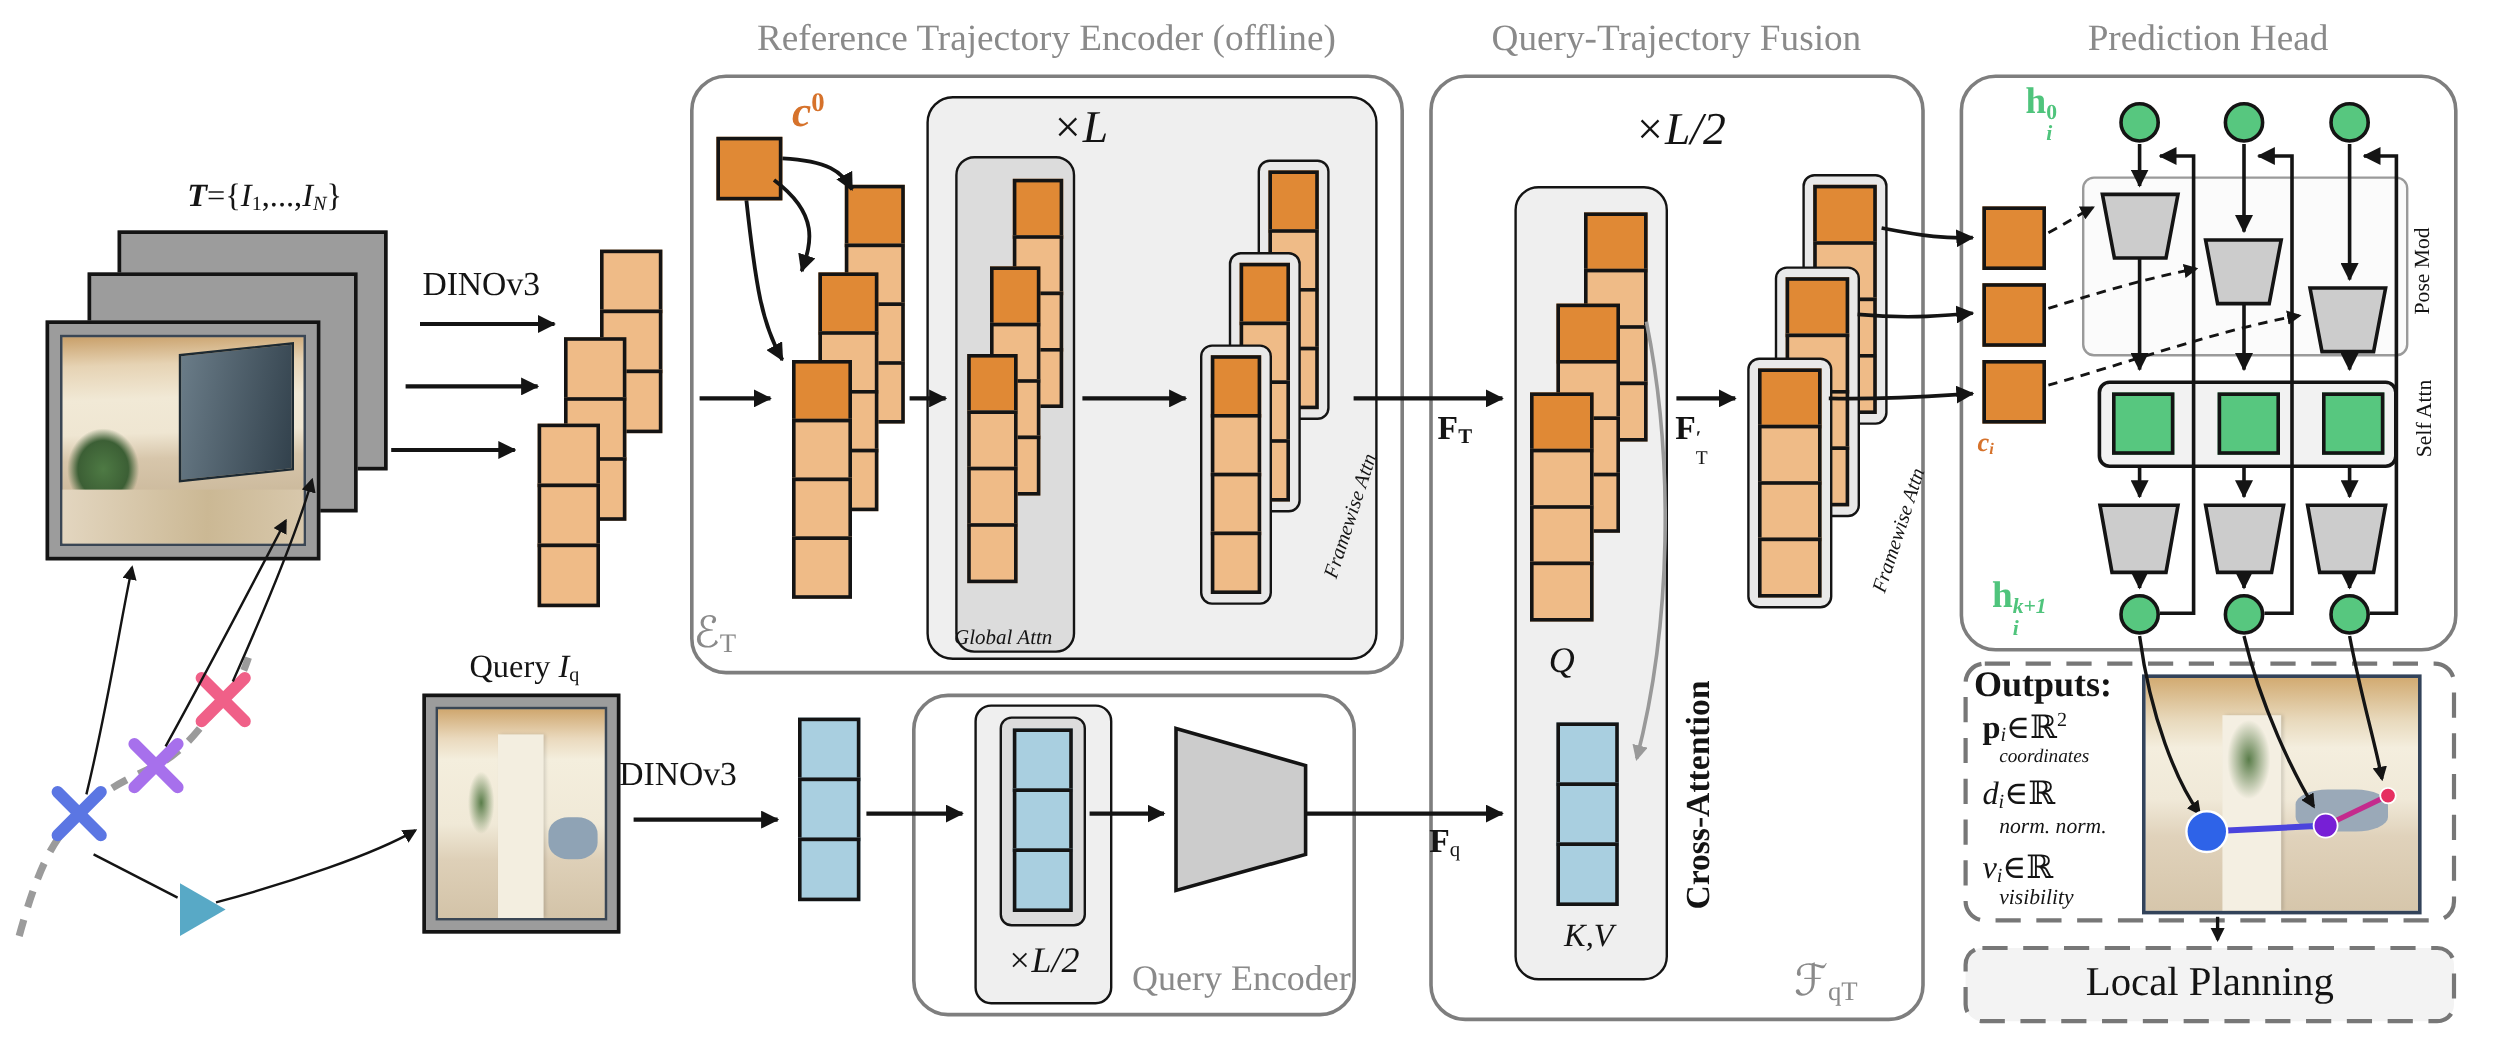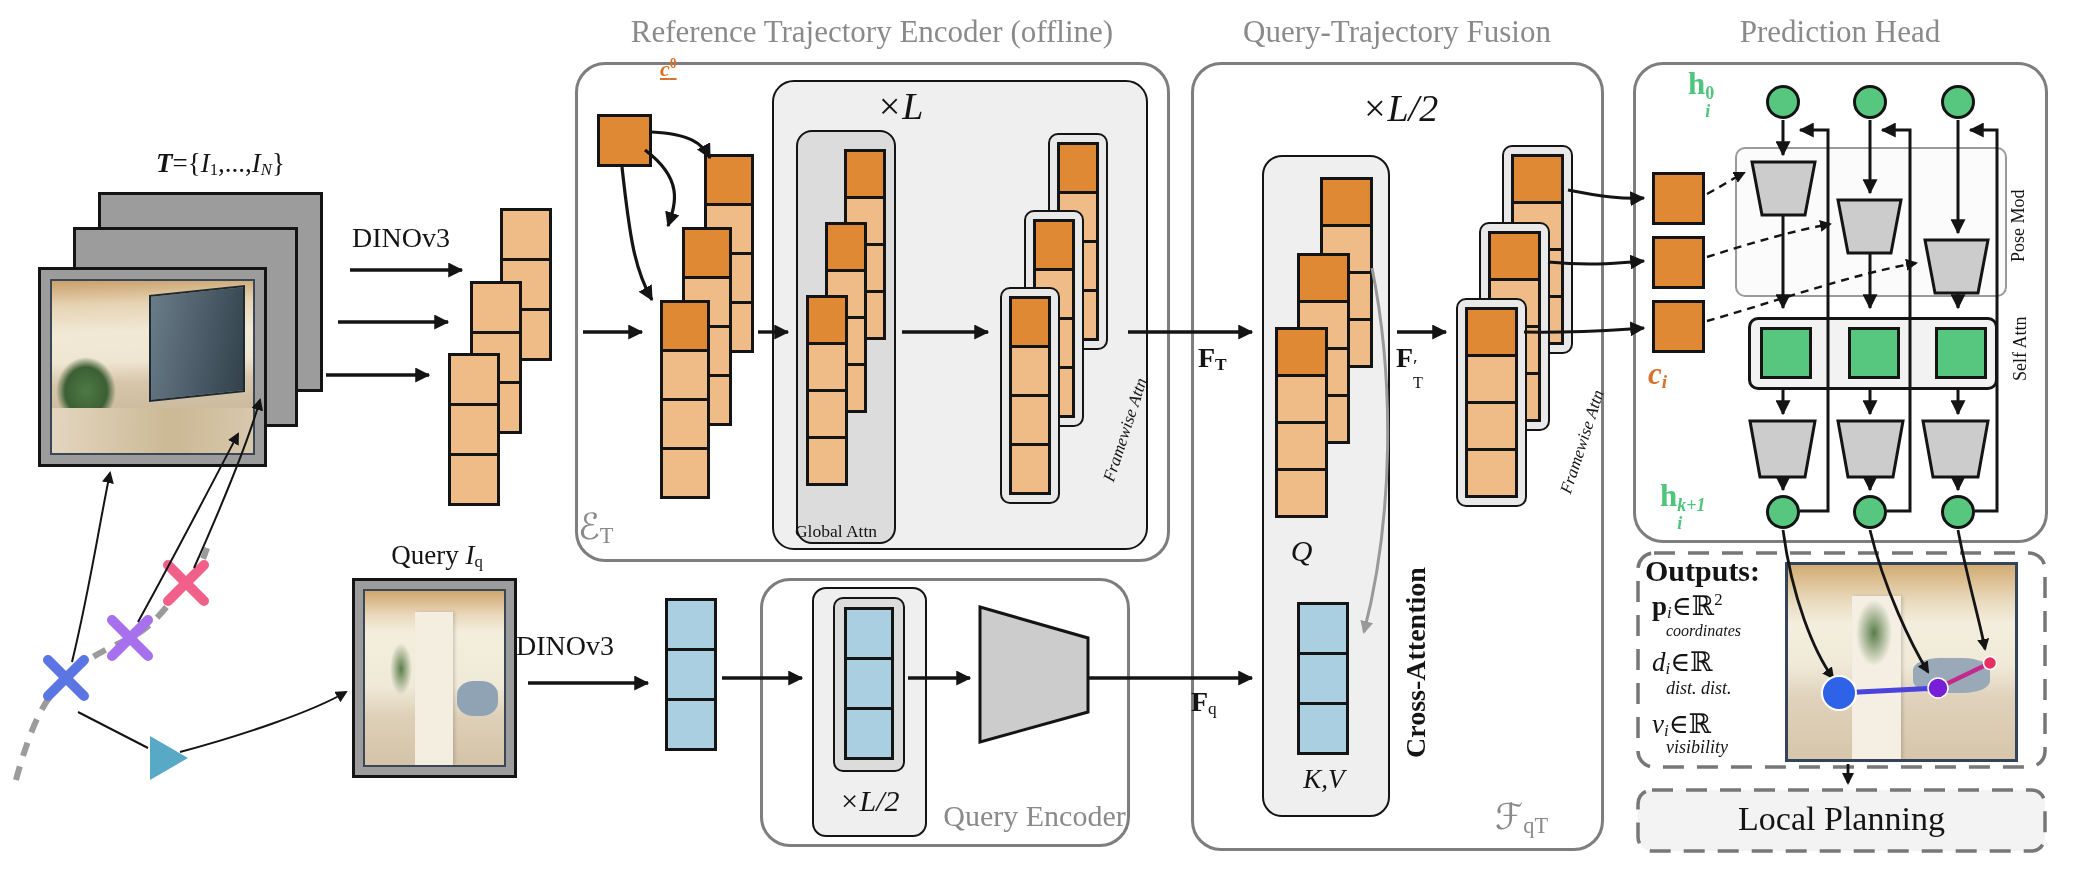--- a/index.html
+++ b/index.html
@@ -384,25 +384,25 @@
     <span class="it b">T</span><span>=</span><span>{</span><span class="it">I</span><span class="sub">1</span><span>,...,</span><span class="it">I</span><span class="sub it">N</span><span>}</span>
   </div>
 
   <div class="lab" style="left:352px;top:222px;font-size:28px;">DINOv3</div>
   <div class="lab" style="left:516px;top:630px;font-size:28px;">DINOv3</div>
 
   <div class="lab ctr" style="left:362px;top:540px;width:150px;font-size:27px;">
     <span>Query </span><span class="it">I</span><span class="sub">q</span>
   </div>
 
-  <div class="lab orange it b" style="left:660px;top:56px;font-size:22px;text-decoration:underline;">
+  <div class="lab orange it b" style="left:660px;top:72px;font-size:36px;">
     <span>c</span><span class="sup" style="font-style:normal;">0</span>
   </div>
   <div class="lab it ctr" style="left:810px;top:84px;width:180px;font-size:38px;">×L</div>
-  <div class="lab ctr" style="left:776px;top:521px;width:120px;font-size:17.5px;">Global Attn</div>
+  <div class="lab ctr" style="left:776px;top:521px;width:120px;font-size:17.5px;font-style:italic;">Global Attn</div>
   <div class="lab it ctr rot" style="left:1058px;top:420px;width:135px;font-size:17px;">Framewise Attn</div>
   <div class="lab gray" style="left:578px;top:506px;font-size:36px;">
     <span class="dj">ℰ</span><span class="sub">T</span>
   </div>
 
   <div class="lab b" style="left:1198px;top:342px;font-size:28px;">
     <span>F</span><span class="sub">T</span>
   </div>
   <div class="lab b" style="left:1396px;top:342px;font-size:28px;">
     <span>F</span><span class="stk">
@@ -431,34 +431,34 @@
         <span>0</span>
         <span class="it">i</span>
       </span>
   </div>
   <div class="lab green b" style="left:1660px;top:478px;font-size:31px;">
     <span>h</span><span class="stk">
         <span class="it">k+1</span>
         <span class="it">i</span>
       </span>
   </div>
-  <div class="lab orange it b" style="left:1648px;top:356px;font-size:31px;text-align:center;">
+  <div class="lab orange it b" style="left:1648px;top:356px;font-size:22px;text-align:center;">
     <span>c</span><span class="sub">i</span>
   </div>
   <div class="lab vt ctr" style="left:2008px;top:152px;height:148px;width:26px;font-size:18px;">Pose Mod</div>
   <div class="lab vt ctr" style="left:2010px;top:300px;height:98px;width:26px;font-size:18px;">Self Attn</div>
 
   <div class="lab" style="left:1645px;top:554px;font-size:30px;font-weight:600;">Outputs:</div>
   <div class="lab" style="left:1652px;top:590px;font-size:27px;">
     <span class="b">p</span><span class="sub it">i</span><span>∈</span><span class="dj">ℝ</span><span class="sup">2</span>
   </div>
   <div class="lab it" style="left:1666px;top:622px;font-size:16px;">coordinates</div>
   <div class="lab" style="left:1652px;top:646px;font-size:27px;">
     <span class="it">d</span><span class="sub it">i</span><span>∈</span><span class="dj">ℝ</span>
   </div>
-  <div class="lab it" style="left:1666px;top:678px;font-size:18px;">dist. dist.</div>
+  <div class="lab it" style="left:1666px;top:678px;font-size:18px;">norm. norm.</div>
   <div class="lab" style="left:1652px;top:708px;font-size:27px;">
     <span class="it">v</span><span class="sub it">i</span><span>∈</span><span class="dj">ℝ</span>
   </div>
   <div class="lab it" style="left:1666px;top:737px;font-size:18px;">visibility</div>
   <div class="lab ctr" style="left:1638px;top:800px;width:407px;font-size:34px;">Local Planning</div>
 
 </div>
 
 </body></html>

